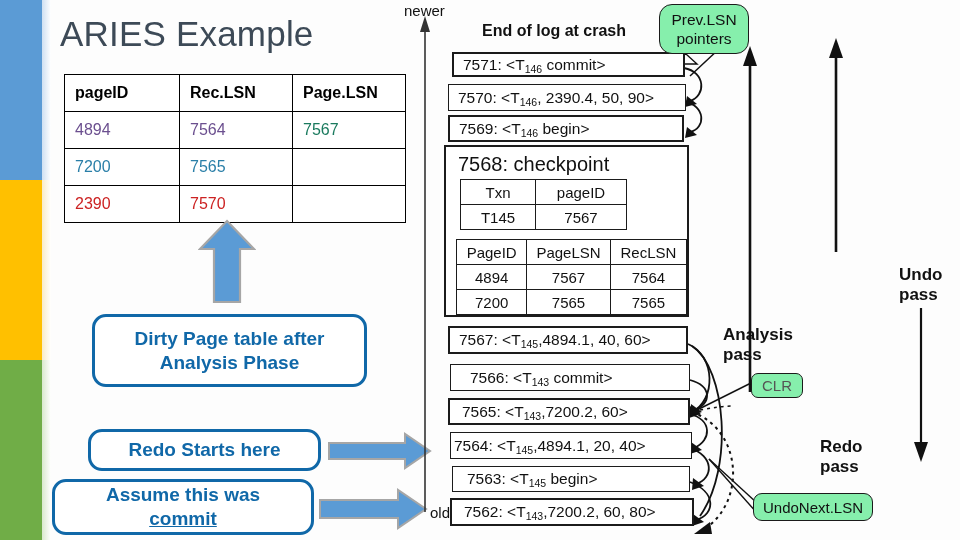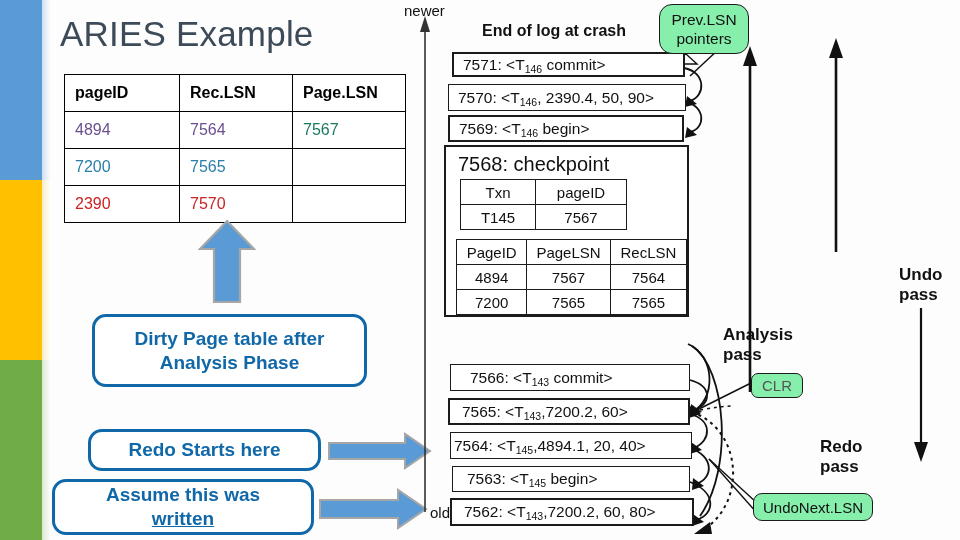--- a/index.html
+++ b/index.html
@@ -157,21 +157,21 @@
   <div class="callout" id="co-dirty">
     <span>
       <span>Dirty Page table after</span><br>
       <span>Analysis Phase</span>
     </span>
   </div>
 
   <div class="callout" id="co-assume">
     <span>
       <span>Assume this was</span><br>
-      <span style="text-decoration:underline">written</span>
+      <span style="text-decoration:underline">commit</span>
     </span>
   </div>
 
   <svg class="rightarrow" id="ra1" viewBox="0 0 105 38">
     <polygon points="2,11 78,11 78,2 103,19 78,36 78,27 2,27" fill="#5b9bd5" stroke="#a6a6a6" stroke-width="2"></polygon>
   </svg>
   <svg class="rightarrow" id="ra2" viewBox="0 0 110 44">
     <polygon points="2,13 80,13 80,3 108,22 80,41 80,31 2,31" fill="#5b9bd5" stroke="#a6a6a6" stroke-width="2"></polygon>
   </svg>
 
@@ -267,20 +267,23 @@
       </tr>
       <tr>
         <td>7200</td>
         <td>7565</td>
         <td>7565</td>
       </tr>
     </tbody>
       </table>
   </div>
 
+  <div class="lgbox heavy" style="left:448px;top:326px;width:240px;height:28px;">
+    <span><span>7567</span>: <span>&lt;T</span><sub>145</sub><span>,4894.1, 40, 60&gt;</span></span>
+  </div>
 
   <div class="lgbox" style="left:450px;top:364px;width:240px;height:27px;padding-left:19px;">
     <span><span>7566</span>: <span>&lt;T</span><sub>143</sub><span> commit&gt;</span></span>
   </div>
 
   <div class="lgbox heavy" style="left:448px;top:398px;width:242px;height:27px;padding-left:12px;">
     <span><span>7565</span>: <span>&lt;T</span><sub>143</sub><span>,7200.2, 60&gt;</span></span>
   </div>
 
   <div class="lgbox" style="left:450px;top:432px;width:242px;height:27px;padding-left:3px;">

